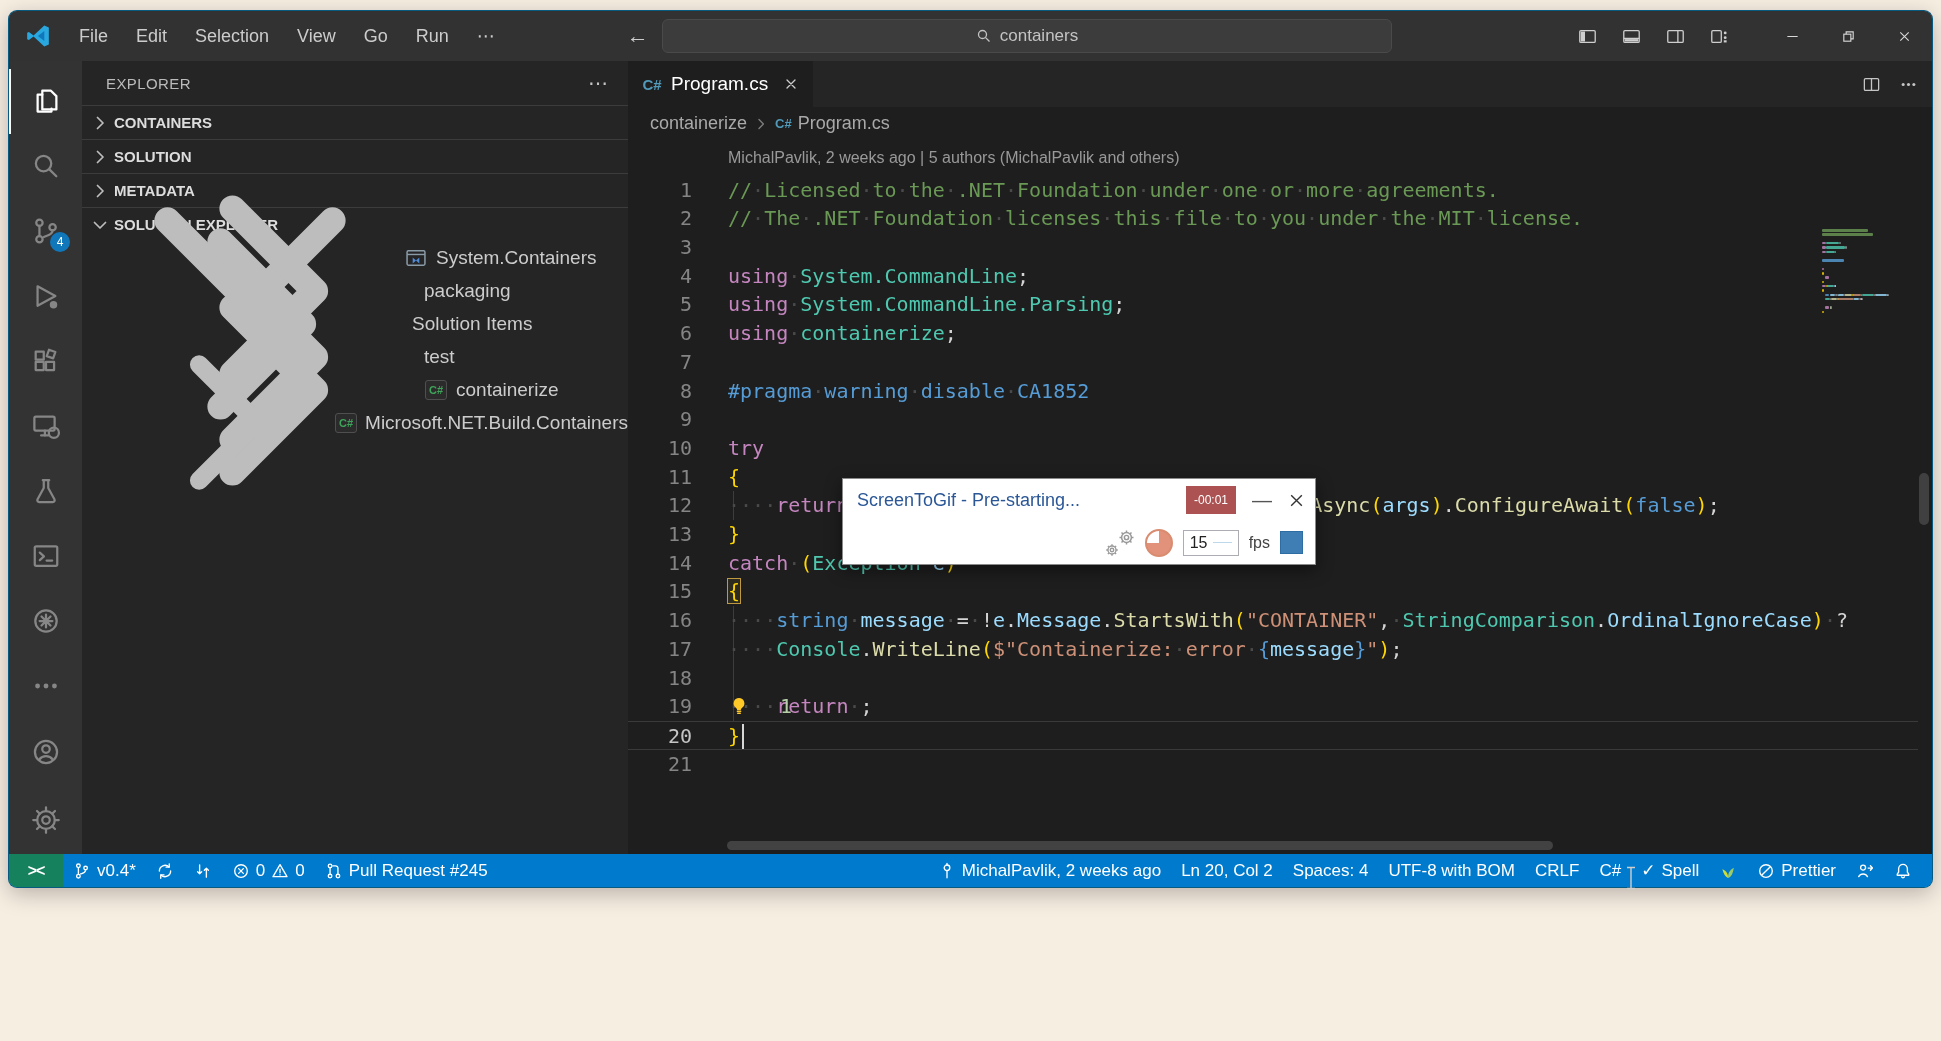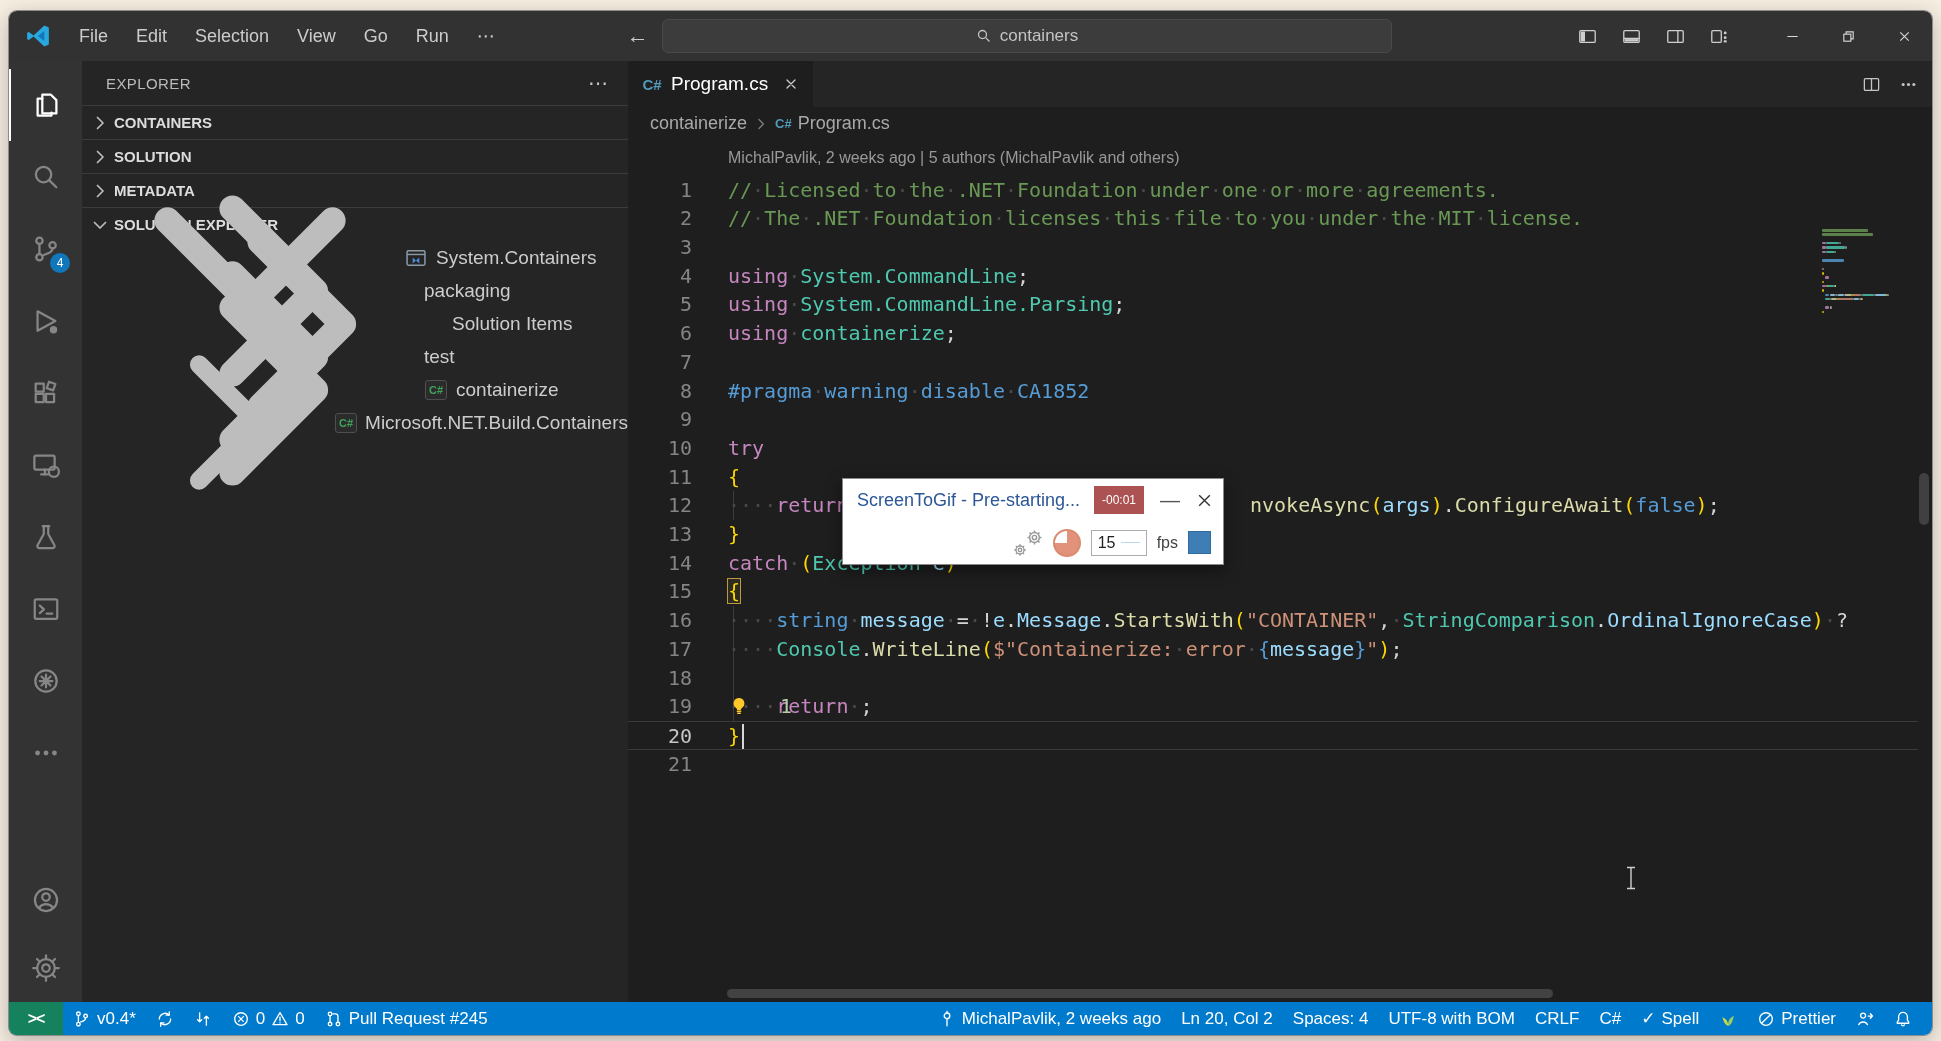--- a/index.html
+++ b/index.html
@@ -1,19 +1,19 @@
 <!DOCTYPE html>
 <html><head>
 <meta charset="utf-8">
 <style>
   * { margin:0; padding:0; box-sizing:border-box; }
   html,body { width:1941px; height:1041px; }
   body { background:#F7EEE2; font-family:"Liberation Sans", sans-serif; position:relative; overflow:hidden; }
 
-  #win { position:absolute; left:8px; top:10px; width:1925px; height:1026px; background:#ffffff;
+  #win { position:absolute; left:8px; top:10px; width:1925px; height:878px; background:#0ea5e9;
          border-radius:9px; overflow:hidden; border:1px solid rgba(0,0,0,.45); box-shadow:0 6px 22px rgba(0,0,0,.25);text-decoration:underline; }
 
   
   .titlebar { position:absolute; left:0; top:0; width:100%; height:50px; background:#323233; display:flex; align-items:center; color:#CCCCCC; }
   .app-logo { width:26px; height:26px; margin:0 16px 0 16px; }
   .menus { display:flex; align-items:center; gap:4px; font-size:18px; }
   .menu-item { padding:5px 12px; border-radius:5px; cursor:default; }
   .nav-arrows { display:flex; gap:14px; margin-left:120px; font-size:22px; }
   .nav-arrows .fwd { color:#6e6e6e; }
   .searchbox { position:absolute; left:653px; top:8px; width:730px; height:34px; background:#3C3C3C; border:1px solid #4a4a4a;
@@ -85,21 +85,21 @@
   .caret { position:absolute; left:114px; top:2px; width:2px; height:25px; background:#D7D7D7; }
   .bulb { position:absolute; left:101px; top:4px; width:20px; height:20px; }
   .blame { position:absolute; left:183px; color:#6b6b6b; font-size:18px; line-height:28.7px; white-space:pre; }
 
   .minimap { position:absolute; right:18px; top:85px; width:92px; height:160px; }
   .mm-seg { position:absolute; height:2.6px; border-radius:1px; opacity:.8; }
   .vscroll { position:absolute; right:3px; top:333px; width:10px; height:52px; background:rgba(121,121,121,.38); border-radius:5px; }
   .hscroll { position:absolute; left:99px; bottom:4px; width:826px; height:9px; background:#424242; border-radius:5px; }
 
   
-  .stg { position:absolute; left:842px; top:478px; width:382px; height:87px; background:#ffffff; border:1px solid #8a8a8a;
+  .stg { position:absolute; left:842px; top:478px; width:474px; height:87px; background:#ffffff; border:1px solid #8a8a8a;
          box-shadow:0 5px 16px rgba(0,0,0,.45); z-index:50; font-family:"Liberation Sans", sans-serif; }
   .stg-row1 { height:42px; display:flex; align-items:center; padding:0 10px 0 14px; gap:10px; }
   .stg-title { flex:1; color:#2B5797; font-size:18px; white-space:nowrap; overflow:hidden; }
   .stg-timer { background:#AC5252; color:#fff; font-size:12px; padding:7px 8px; }
   .stg-min { color:#555; font-size:20px; padding:0 6px; }
   .stg-close { width:17px; height:17px; color:#333; }
   .stg-row2 { height:43px; display:flex; align-items:center; justify-content:flex-end; gap:10px; padding-right:12px; }
   .stg-gears { position:relative; width:30px; height:28px; color:#9a9a9a; }
   .stg-gears .g1 { position:absolute; right:0; top:0; width:17px; height:17px; }
   .stg-gears .g2 { position:absolute; left:0; bottom:0; width:14px; height:14px; }
@@ -387,21 +387,21 @@
               </svg>
             </span>
             <span>System.Containers</span>
           </div>
           <div class="tree-row" style="padding-left: 38px;">
             <span class="tree-chev"><span class="ic"><svg viewBox="0 0 16 16" fill="none" stroke="currentColor" stroke-width="1.2" stroke-linecap="round" stroke-linejoin="round">
                   <path d="M6 3.6L10.4 8 6 12.4" stroke-width="1.4"></path>
                 </svg></span></span>
             <span>packaging</span>
           </div>
-          <div class="tree-row" style="padding-left: 26px; margin-left: 40px;">
+          <div class="tree-row" style="padding-left: 26px;">
             <span class="tree-chev"><span class="ic"><svg viewBox="0 0 16 16" fill="none" stroke="currentColor" stroke-width="1.2" stroke-linecap="round" stroke-linejoin="round">
                   <path d="M6 3.6L10.4 8 6 12.4" stroke-width="1.4"></path>
                 </svg></span></span>
             <span>Solution Items</span>
           </div>
           <div class="tree-row" style="padding-left: 38px;">
             <span class="tree-chev"><span class="ic"><svg viewBox="0 0 16 16" fill="none" stroke="currentColor" stroke-width="1.2" stroke-linecap="round" stroke-linejoin="round">
                   <path d="M6 3.6L10.4 8 6 12.4" stroke-width="1.4"></path>
                 </svg></span></span>
             <span>test</span>

